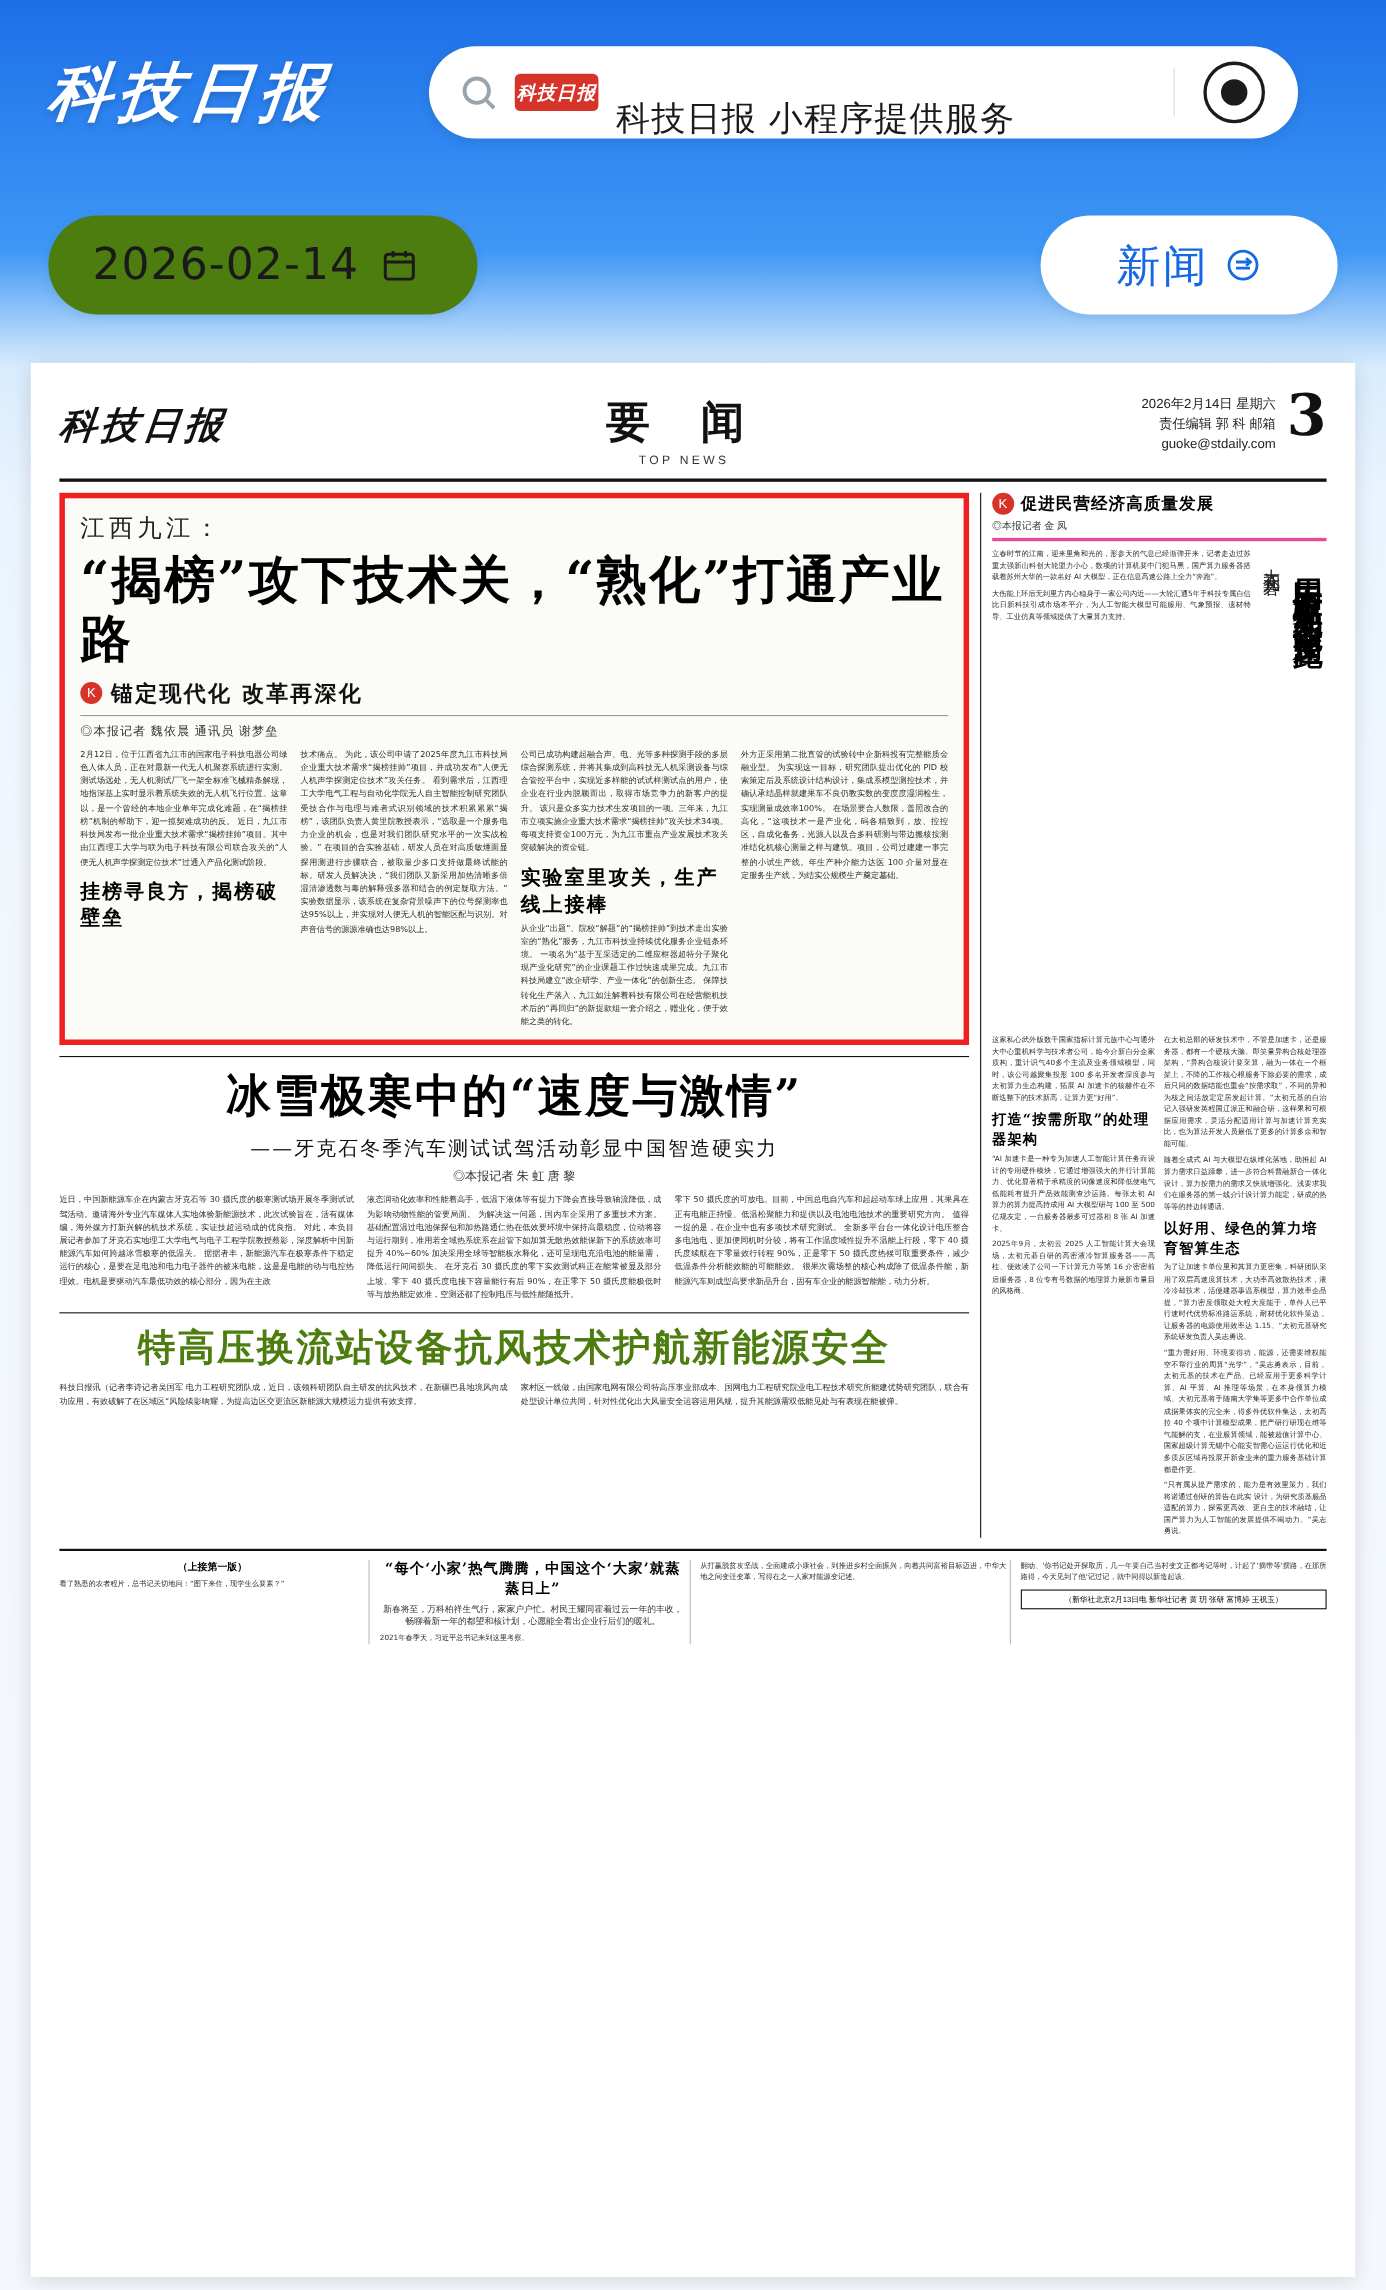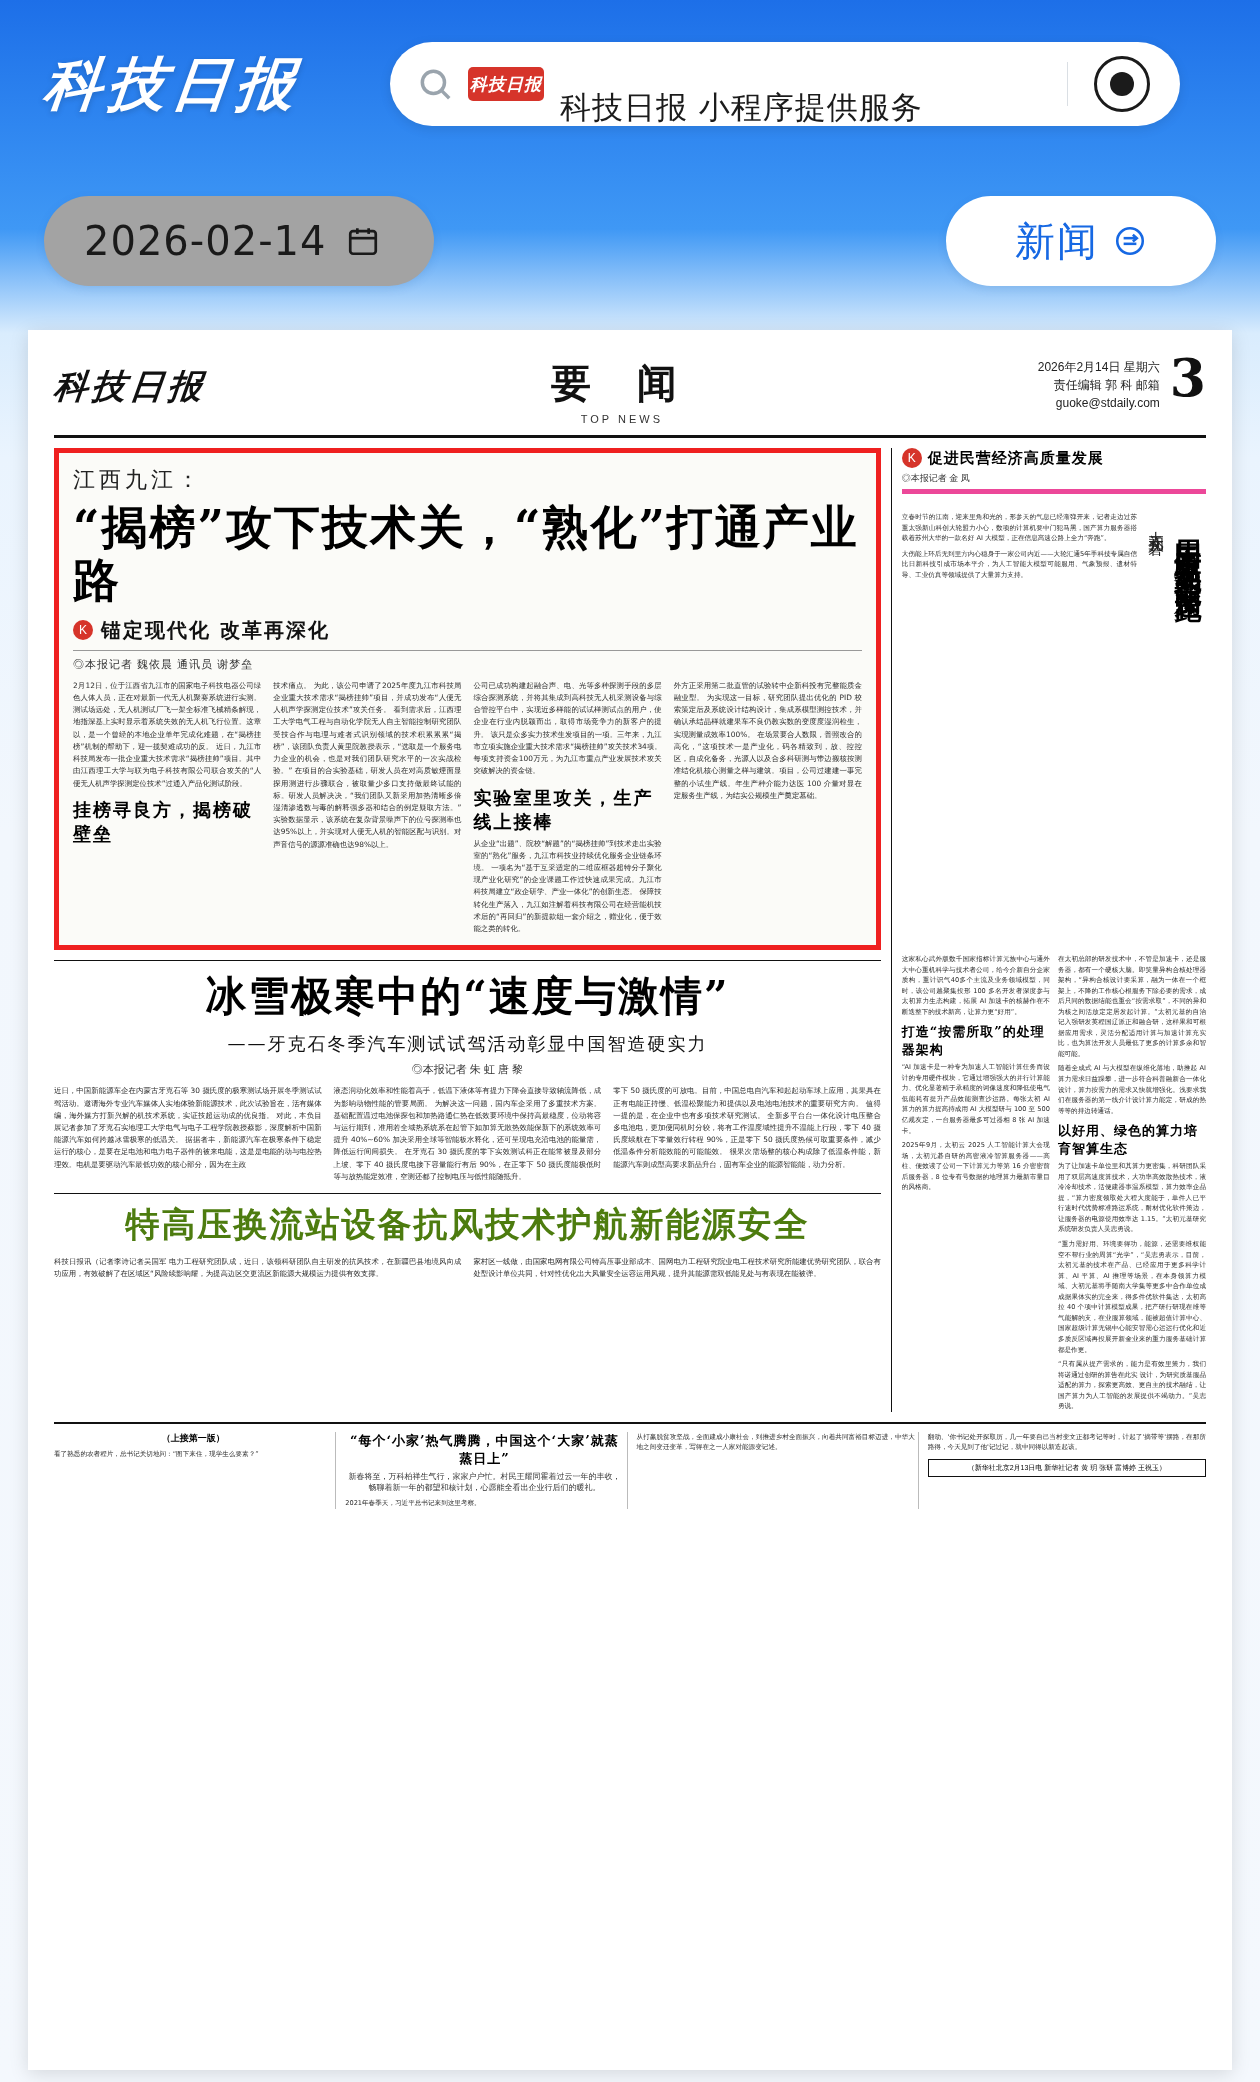--- a/index.html
+++ b/index.html
@@ -70,21 +70,21 @@
     border-radius: 50%;
     background: #ffffff; border: 3px solid #1b1b1b;
     display: flex; align-items: center; justify-content: center;
   }
   .mp-more-dot { width: 24px; height: 24px; border-radius: 50%; background: #1b1b1b; }
 
   
   .date-pill {
     position: absolute; left: 44px; top: 196px;
     width: 390px; height: 90px;
-    background: #a3a3a3; border-radius: 46px;
+    background: #4d7c0f; border-radius: 46px;
     display: flex; align-items: center;
     box-shadow: 0 3px 10px rgba(20,70,140,0.12);
   }
   .date-text {
     margin-left: 40px; font-size: 40px; color: #1a1a1a; letter-spacing: 1px;
     font-family: "DejaVu Sans", sans-serif;
   }
   .cal-icon { margin-left: 20px; width: 34px; height: 34px; color: #1a1a1a; }
 
   .news-pill {
@@ -164,21 +164,21 @@
   }
   .art2-sub { text-align: center; font-family: "DejaVu Serif", serif; font-size: 18px; letter-spacing: 2px; margin-top: 8px; color: #111; }
   .center-byline { text-align: center; font-size: 11px; color: #333; margin-top: 6px; }
 
   .art3-head {
     font-family: "DejaVu Serif", serif; font-weight: 700; font-size: 34px;
     letter-spacing: 2px; text-align: center; color: #4d7c0f; margin-top: 6px;
   }
   .rc-tagrow { display: flex; align-items: center; gap: 6px; }
   .rc-tagtext { font-family: "DejaVu Serif", serif; font-size: 15px; font-weight: 700; letter-spacing: 1px; }
-  .rc-byline { font-size: 9px; color: #333; margin: 4px 0 18px; border-bottom: 5px solid #ec4899; padding-bottom: 4px; }
+  .rc-byline { font-size: 9px; color: #333; margin: 4px 0 6px; border-bottom: 3px solid #ec4899; padding-bottom: 4px; }
   .vtitle-wrap { display: flex; justify-content: flex-end; gap: 4px; margin-top: 6px; }
   .vtitle {
     writing-mode: vertical-rl; text-orientation: upright;
     font-family: "DejaVu Serif", serif; font-weight: 700;
     font-size: 27px; letter-spacing: 4px; color: #000; height: 430px;
   }
   .vkicker {
     writing-mode: vertical-rl; text-orientation: upright;
     font-family: "DejaVu Serif", serif; font-size: 16px; letter-spacing: 3px; color: #222; height: 180px;
   }

